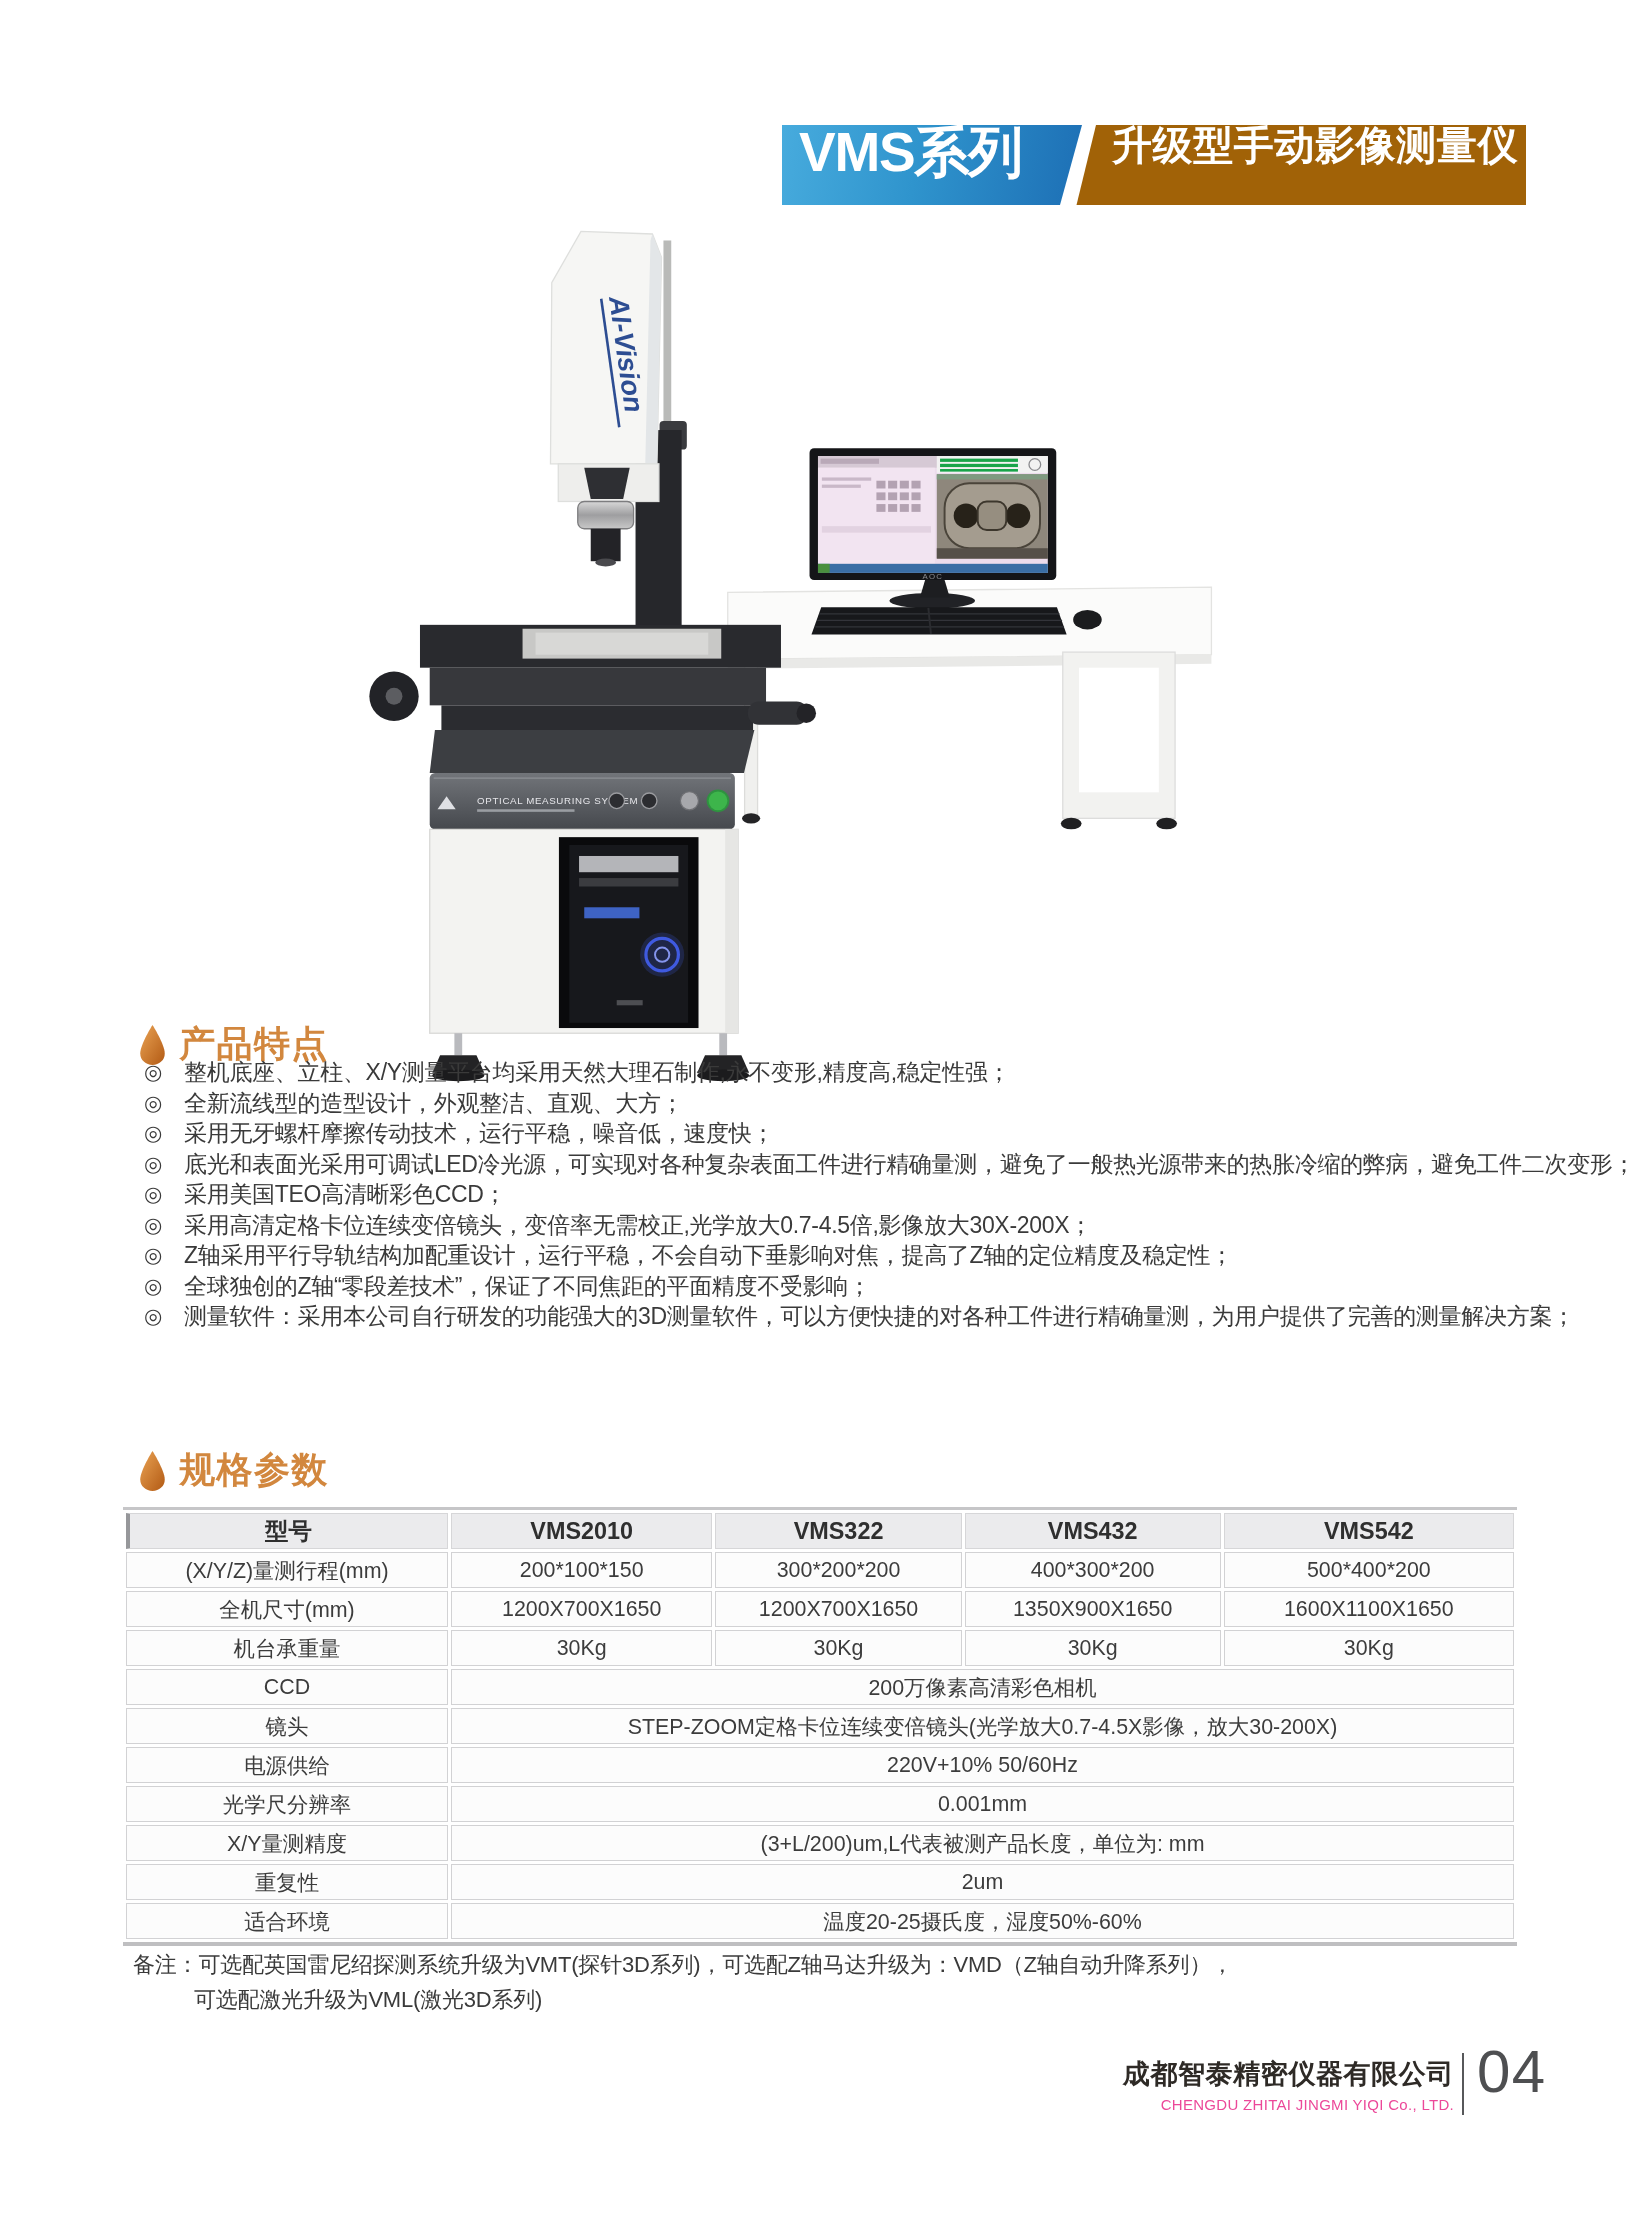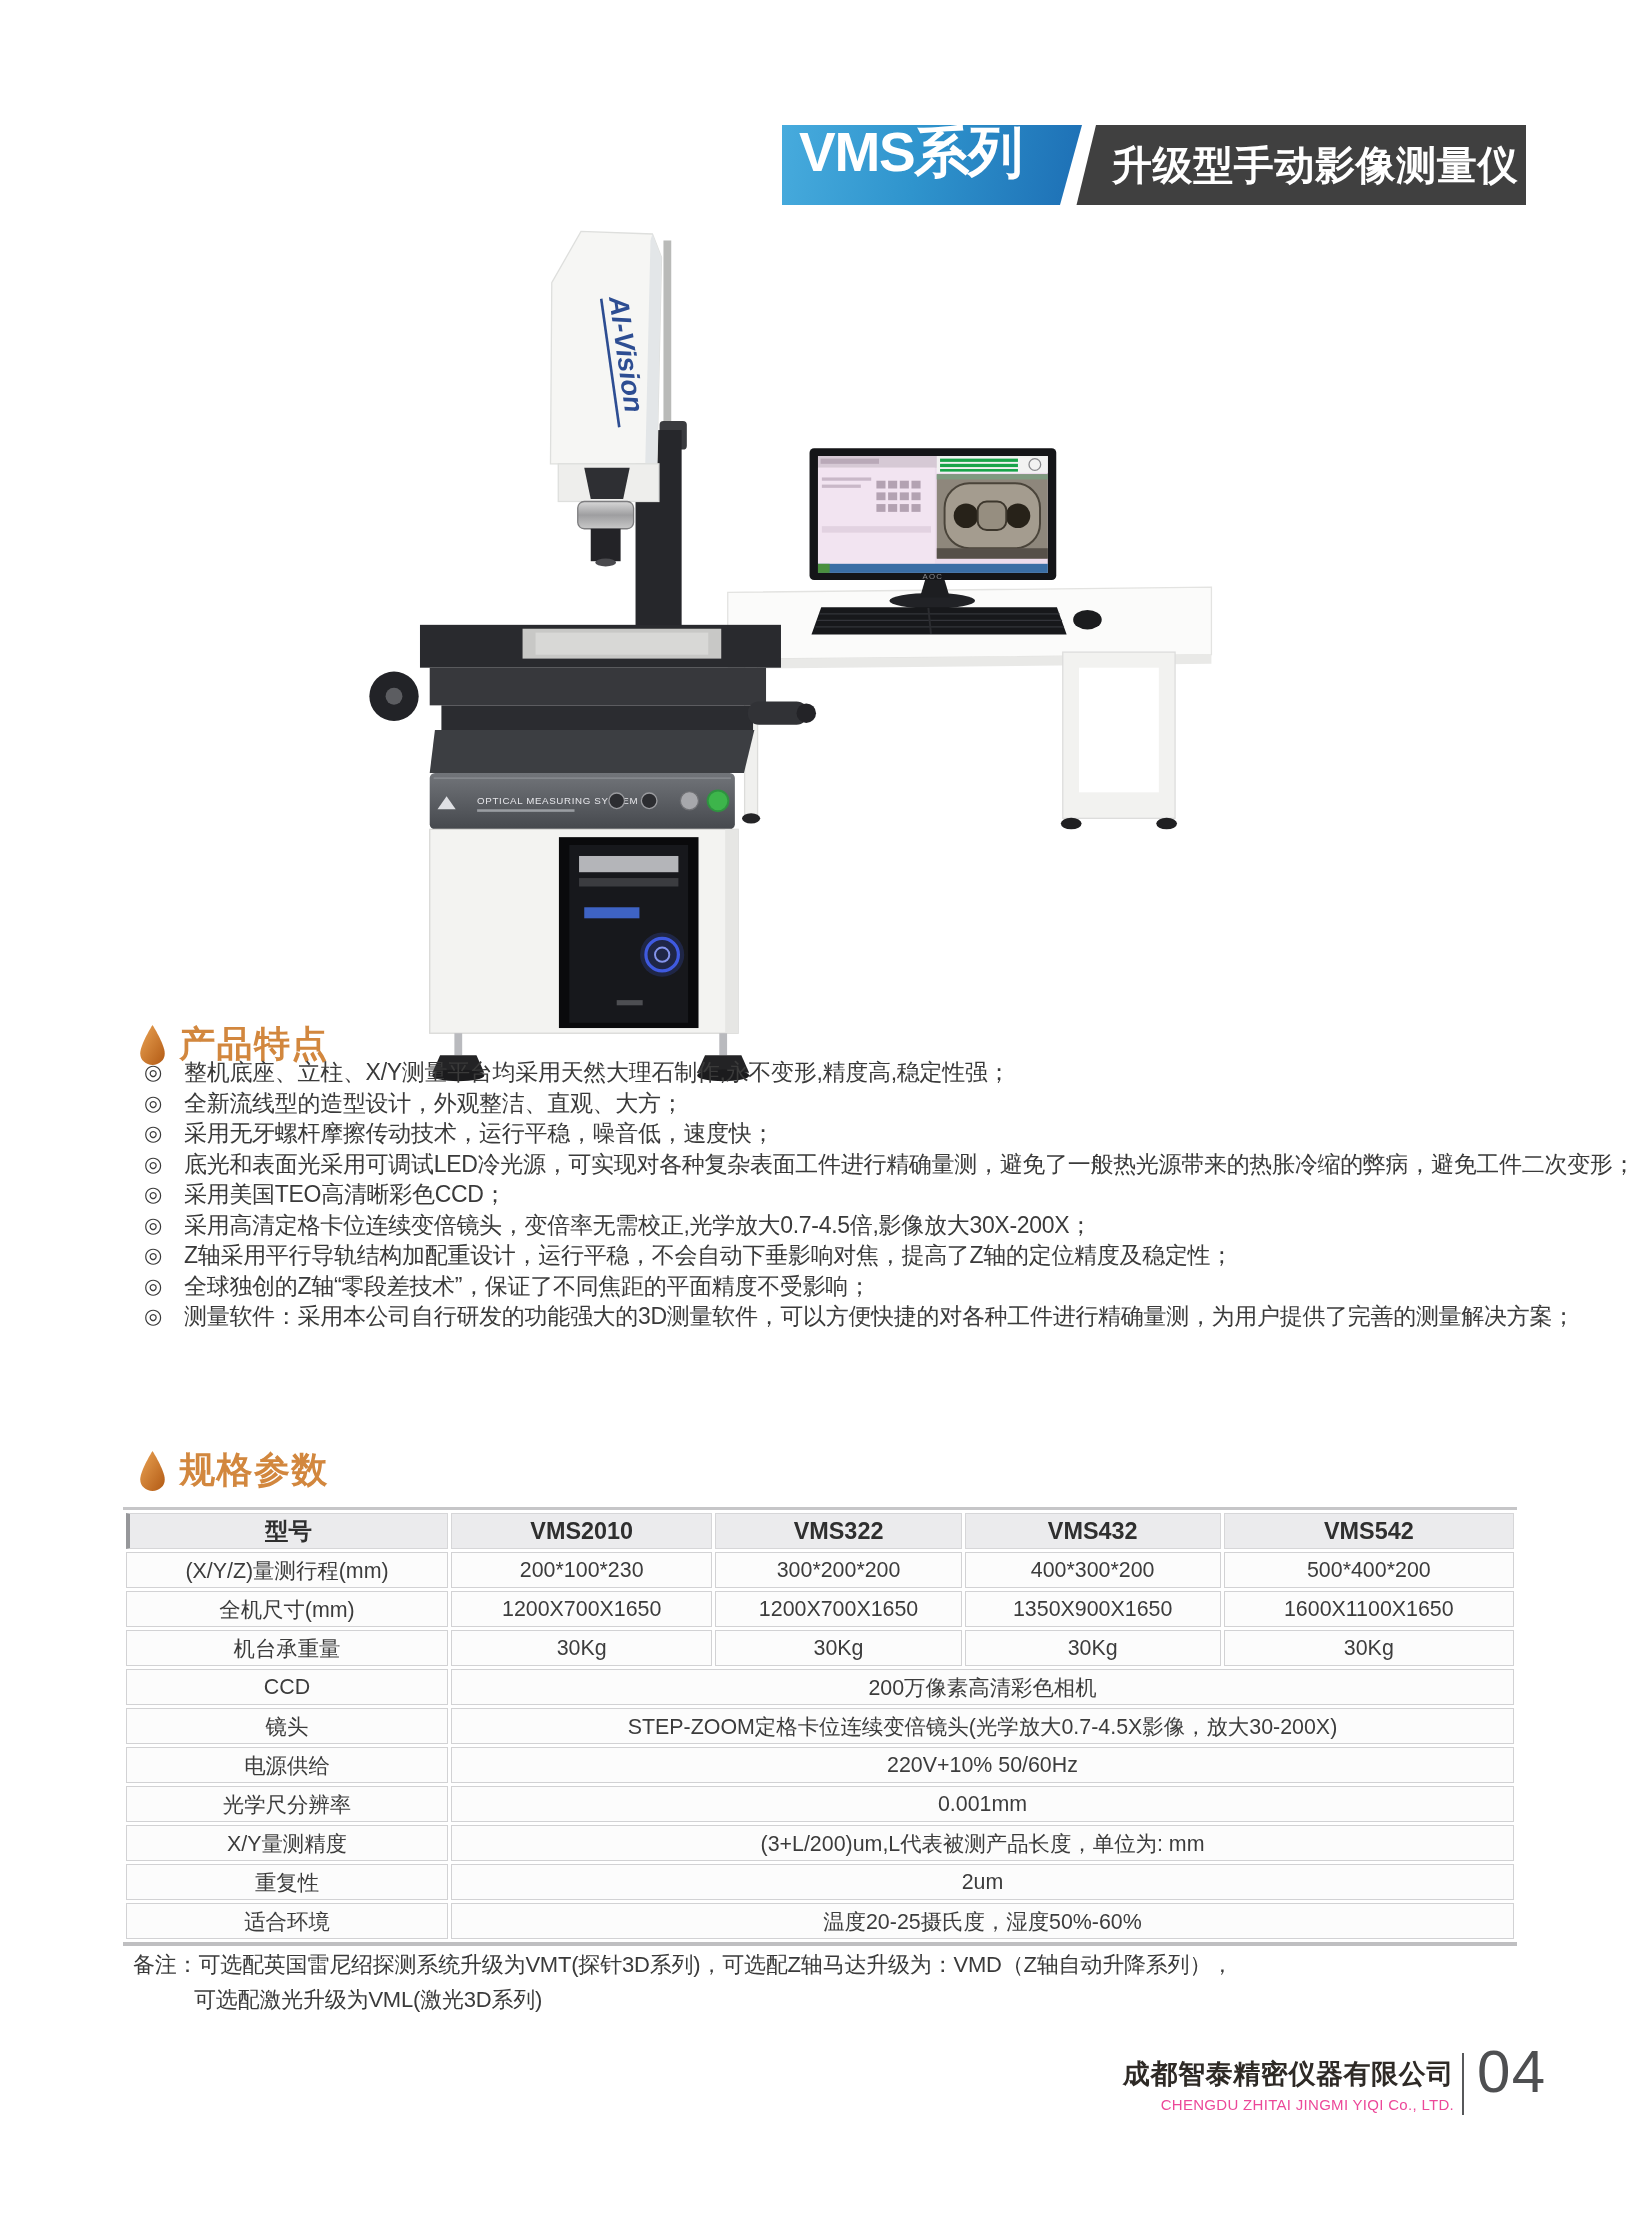--- a/index.html
+++ b/index.html
@@ -6,23 +6,23 @@
   .page{position:relative;width:1646px;height:2227px;background:#ffffff;overflow:hidden;
         font-family:"Liberation Sans","DejaVu Sans",sans-serif;color:#3a3a3a;}
 
   
   .badge-blue{position:absolute;left:782px;top:125px;width:300px;height:80px;
               background:linear-gradient(100deg,#47abdd 0%,#2f94cd 45%,#1d6fb5 100%);
               clip-path:polygon(0 0,100% 0,calc(100% - 22px) 100%,0 100%);
               display:flex;align-items:flex-start;}
   .badge-blue span{color:#ffffff;font-weight:bold;font-size:55px;letter-spacing:-1.3px;padding-left:17px;line-height:1;}
   .badge-gray{position:absolute;left:1070px;top:125px;width:456px;height:80px;
-              background:#404040;
+              background:#a16207;
               clip-path:polygon(26px 0,100% 0,100% 100%,6.5px 100%);
-              display:flex;align-items:center;}
+              display:flex;}
   .badge-gray span{color:#ffffff;font-weight:bold;font-size:40px;letter-spacing:0.6px;padding-left:42px;line-height:1;}
 
   
   .section-title{position:absolute;display:flex;align-items:center;gap:14.3px;}
   .section-title .ttl{font-size:36px;font-weight:bold;color:#d2873e;letter-spacing:1.3px;}
   .drop{width:25px;height:40px;flex:0 0 auto;}
 
   
   .features-list{position:absolute;left:144px;top:1059px;width:1415px;}
   .feature-item{display:flex;align-items:flex-start;margin-bottom:4.5px;line-height:26px;}
@@ -295,21 +295,21 @@
             <th>型号</th>
             <th>VMS2010</th>
             <th>VMS322</th>
             <th>VMS432</th>
             <th>VMS542</th>
           </tr>
         </thead>
       <tbody>
           <tr>
             <td>(X/Y/Z)量测行程(mm)</td>
-            <td>200*100*230</td>
+            <td>200*100*150</td>
             <td>300*200*200</td>
             <td>400*300*200</td>
             <td>500*400*200</td>
           </tr>
           <tr>
             <td>全机尺寸(mm)</td>
             <td>1200X700X1650</td>
             <td>1200X700X1650</td>
             <td>1350X900X1650</td>
             <td>1600X1100X1650</td>

